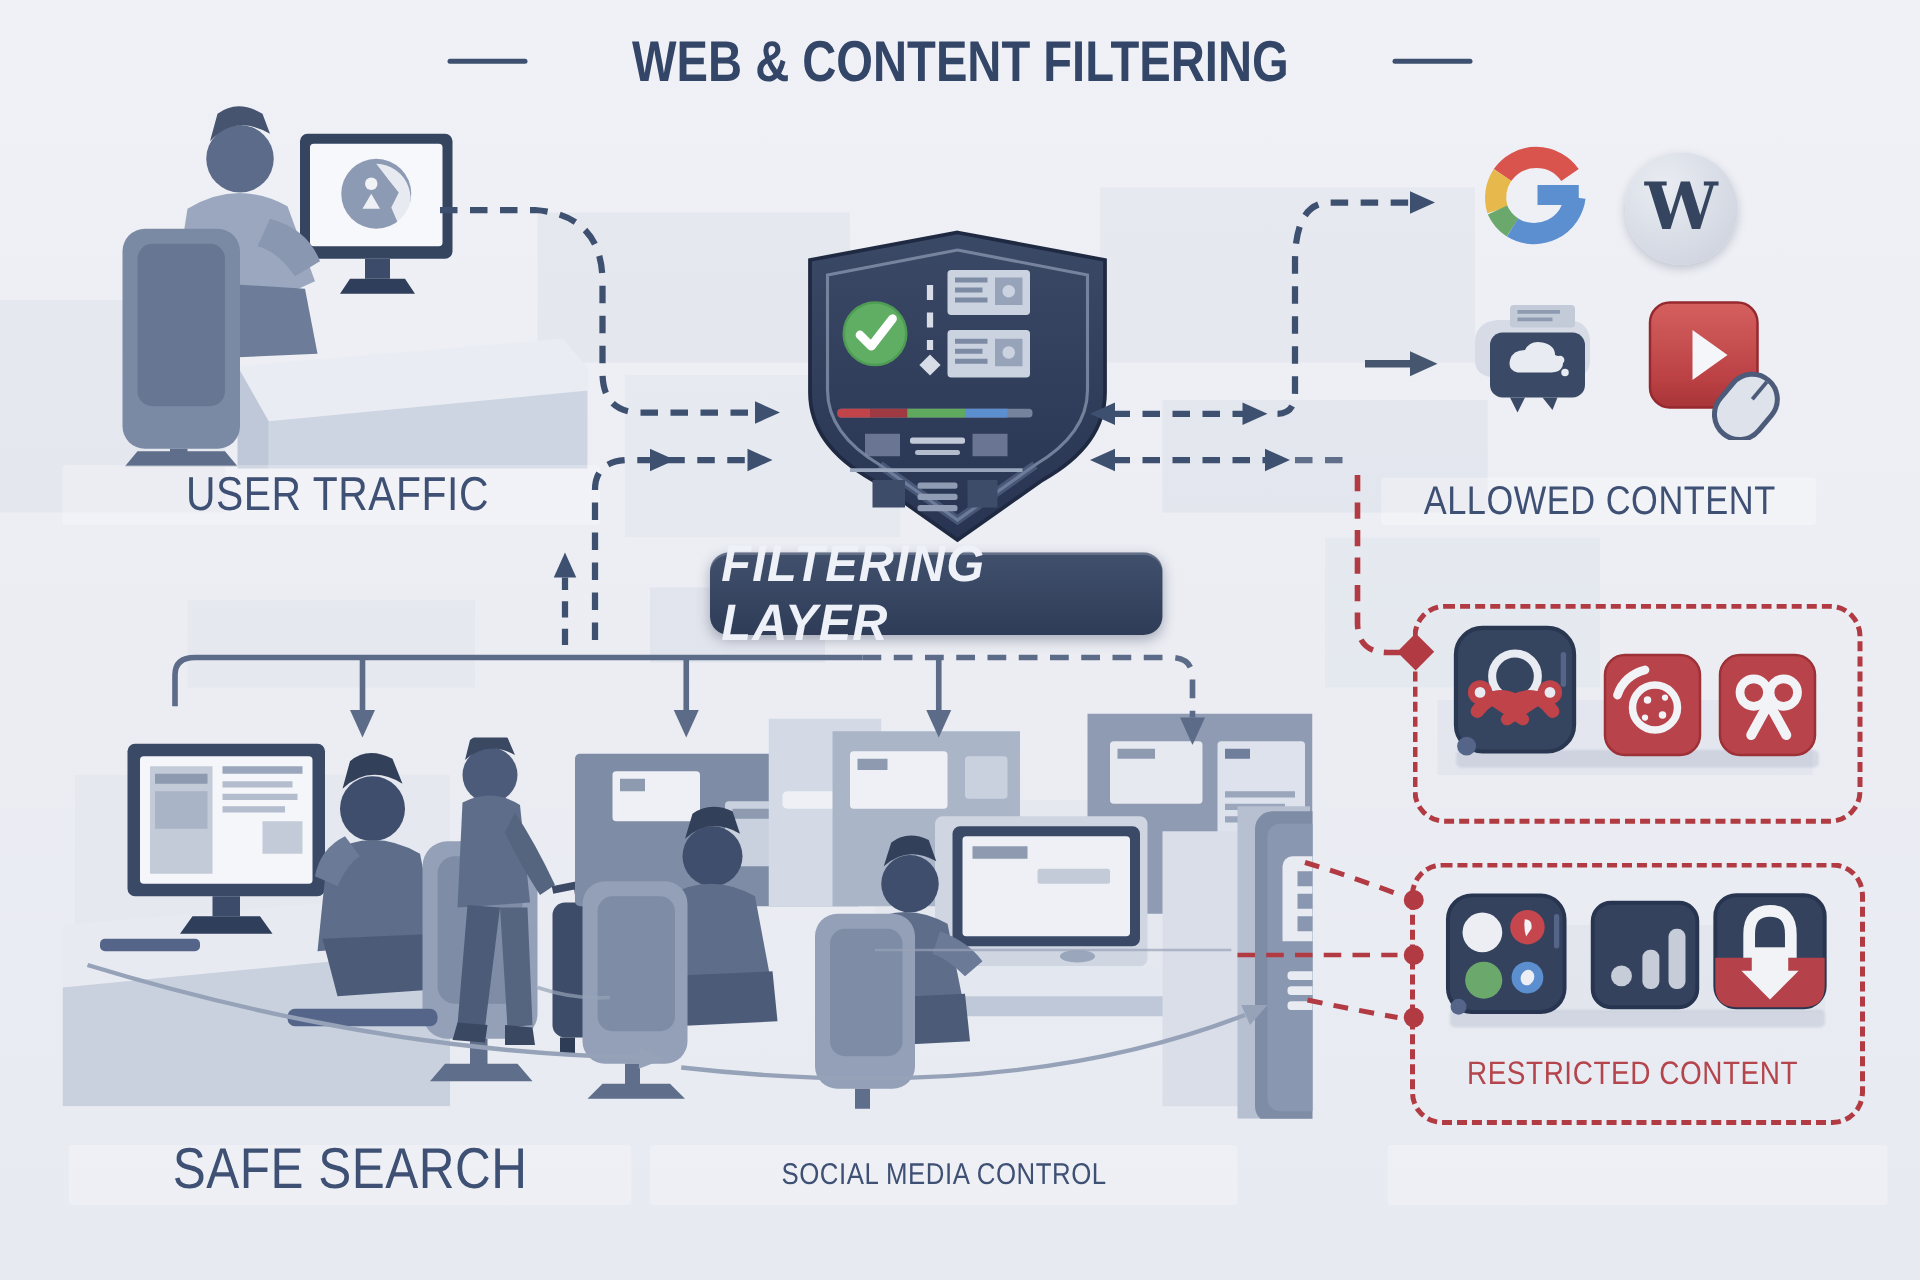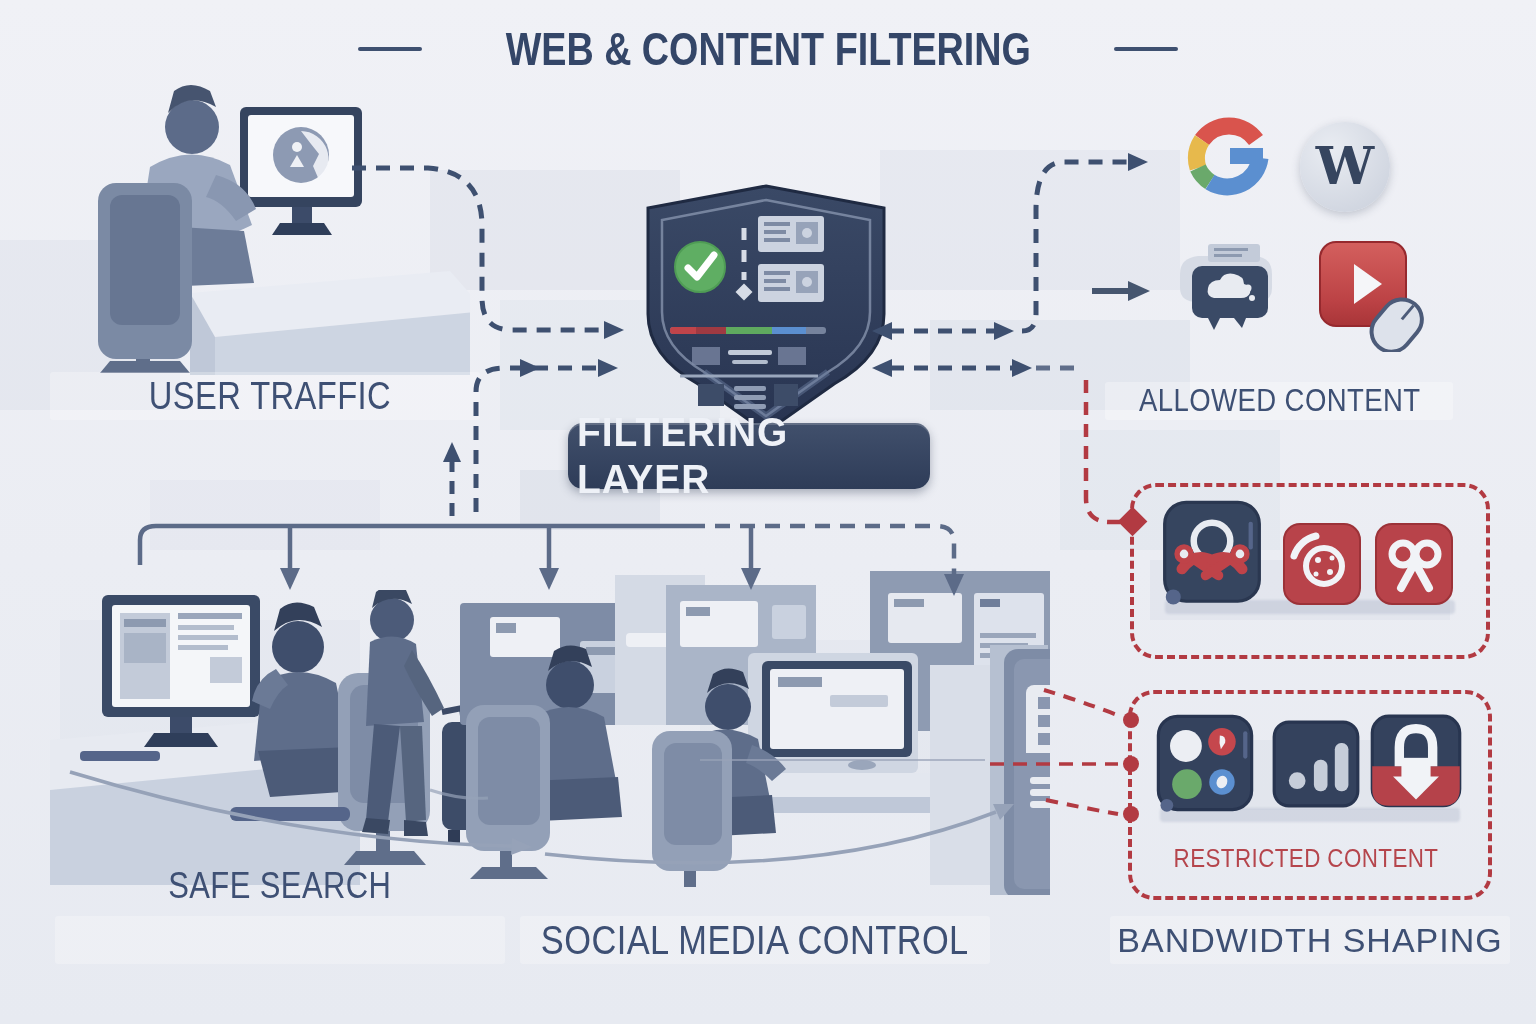--- a/index.html
+++ b/index.html
@@ -8,24 +8,24 @@
     font-family:"Liberation Sans",sans-serif;}
   .tex{position:absolute;background:#b9c2d4;pointer-events:none;}
   .band{position:absolute;background:rgba(255,255,255,.5);border-radius:3px;pointer-events:none;}
   .abs{position:absolute;}
   .lbl{position:absolute;display:flex;align-items:center;justify-content:center;
        color:#3e5074;font-weight:normal;white-space:nowrap;}
   .cond{transform:scaleX(.86);letter-spacing:.5px;}
   .title-row{position:absolute;top:22px;left:0;width:100%;display:flex;align-items:center;justify-content:center;gap:26px;}
   .title-line{height:4px;width:64px;background:#3e5070;border-radius:2px;}
   .title-text{font-size:46px;font-weight:bold;color:#344668;transform:scaleX(.82);letter-spacing:0;}
-  .pill{position:absolute;left:568px;top:423px;width:362px;height:66px;border-radius:15px;
+  .pill{position:absolute;left:568px;top:442px;width:362px;height:66px;border-radius:15px;
         background:linear-gradient(180deg,#41506c,#2e3c58);
         box-shadow:inset 0 2px 0 rgba(255,255,255,.18),0 4px 10px rgba(40,52,78,.35);
-        display:flex;align-items:center;justify-content:center;}
+        display:flex;align-items:center;justify-content:center;font-style:italic;}
   .pill span{font-size:41px;font-weight:bold;color:#eef1f7;transform:scaleX(.95);letter-spacing:1px;}
   .redbox{position:absolute;border:4px dashed #b23a42;border-radius:26px;}
   .icon-shelf{position:absolute;background:rgba(150,162,186,.28);border-radius:4px;filter:blur(1px);}
   svg{display:block;}
   .overlay{position:absolute;left:0;top:0;pointer-events:none;}
 </style>
 </head>
 <body>
 
 <div class="canvas">
@@ -312,21 +312,21 @@
     <path d="M82,60 q16,24 32,58 l-12,8 q-18,-28 -28,-50 z" fill="#56657f"></path>
     <g>
       <path d="M112,122 L132,118 L134,134" fill="none" stroke="#3c4a66" stroke-width="6"></path>
       <rect x="112" y="132" width="58" height="108" rx="10" fill="#3d4c68"></rect>
       <rect x="148" y="142" width="16" height="70" rx="4" fill="#55658a"></rect>
       <rect x="118" y="240" width="12" height="14" fill="#2f3c56"></rect>
       <rect x="152" y="240" width="12" height="14" fill="#2f3c56"></rect>
     </g>
   </svg>
   <div class="band" style="left:55px;top:916px;width:450px;height:48px;opacity:.5"></div>
-  <div class="lbl" style="left:105px;top:864px;width:350px;height:44px;font-size:36px">
+  <div class="lbl" style="left:105px;top:912px;width:350px;height:44px;font-size:46px">
     <span class="cond">SAFE SEARCH</span>
   </div>
 
   <svg class="abs" style="left:430px;top:545px" width="620" height="350" viewBox="0 0 620 350">
 
     <rect x="30" y="58" width="230" height="120" rx="4" fill="#8violet" fill-opacity="0"></rect>
     <rect x="30" y="58" width="230" height="122" rx="4" fill="#7e8ca6"></rect>
     <rect x="60" y="72" width="70" height="40" rx="3" fill="#eef0f5"></rect>
     <rect x="66" y="78" width="20" height="10" fill="#8d9ab0"></rect>
     <rect x="150" y="96" width="90" height="52" rx="3" fill="#c9d1df"></rect>
@@ -400,28 +400,25 @@
       </g>
       <rect x="600" y="232" width="52" height="7" rx="3" fill="#e8ebf1"></rect>
       <rect x="600" y="244" width="52" height="7" rx="3" fill="#e8ebf1"></rect>
       <rect x="600" y="256" width="52" height="7" rx="3" fill="#e8ebf1"></rect>
       <rect x="660" y="228" width="12" height="40" rx="3" fill="#e8ebf1"></rect>
       <rect x="676" y="228" width="10" height="40" rx="3" fill="#dde2ec"></rect>
       <polygon points="636,310 656,310 656,330 662,330 646,344 630,330 636,330" transform="rotate(180 646 327)" fill="#e8ebf1"></polygon>
     </g>
   </svg>
   <div class="band" style="left:520px;top:916px;width:470px;height:48px;opacity:.5"></div>
-  <div class="lbl" style="left:530px;top:918px;width:450px;height:44px;font-size:40px">
+  <div class="lbl" style="left:530px;top:918px;width:450px;height:44px;font-size:24px">
     <span class="cond">SOCIAL MEDIA CONTROL</span>
   </div>
 
   <div class="band" style="left:1110px;top:916px;width:400px;height:48px;opacity:.5"></div>
-  <div class="lbl" style="left:1120px;top:918px;width:380px;height:44px;font-size:34px;letter-spacing:1px">
-    <span>BANDWIDTH SHAPING</span>
-  </div>
 
   <svg class="overlay" width="1536" height="1024" viewBox="0 0 1536 1024">
 
     <g stroke="#3e5070" fill="#3e5070">
       <path d="M352,168 H428 Q482,172 482,226 V298 Q482,330 512,330 H604" fill="none" stroke-width="5" stroke-dasharray="14 10"></path>
       <polygon points="604,321 624,330 604,339" stroke="none"></polygon>
     </g>
 
     <g stroke="#3e5070" fill="#3e5070">
       <path d="M476,512 V392 Q476,368 504,368 H598" fill="none" stroke-width="5" stroke-dasharray="14 10"></path>

